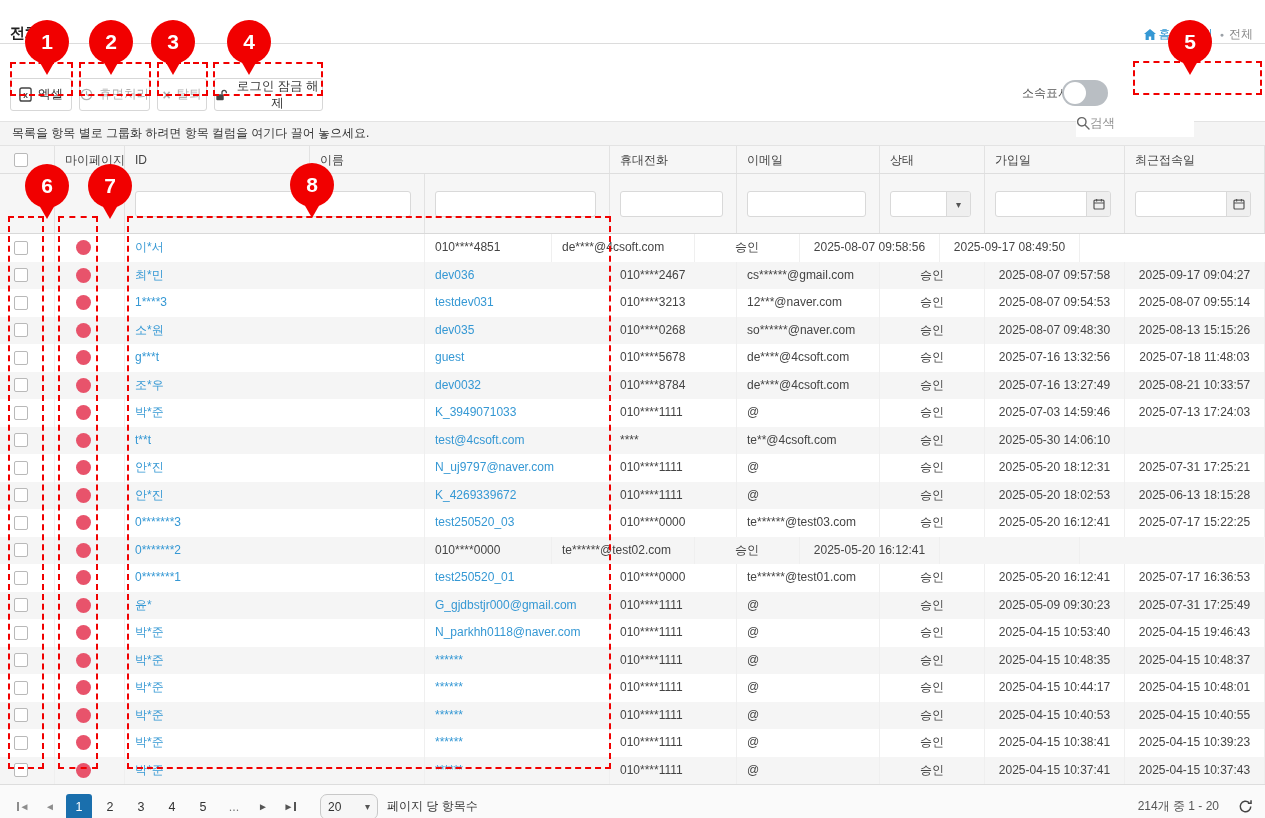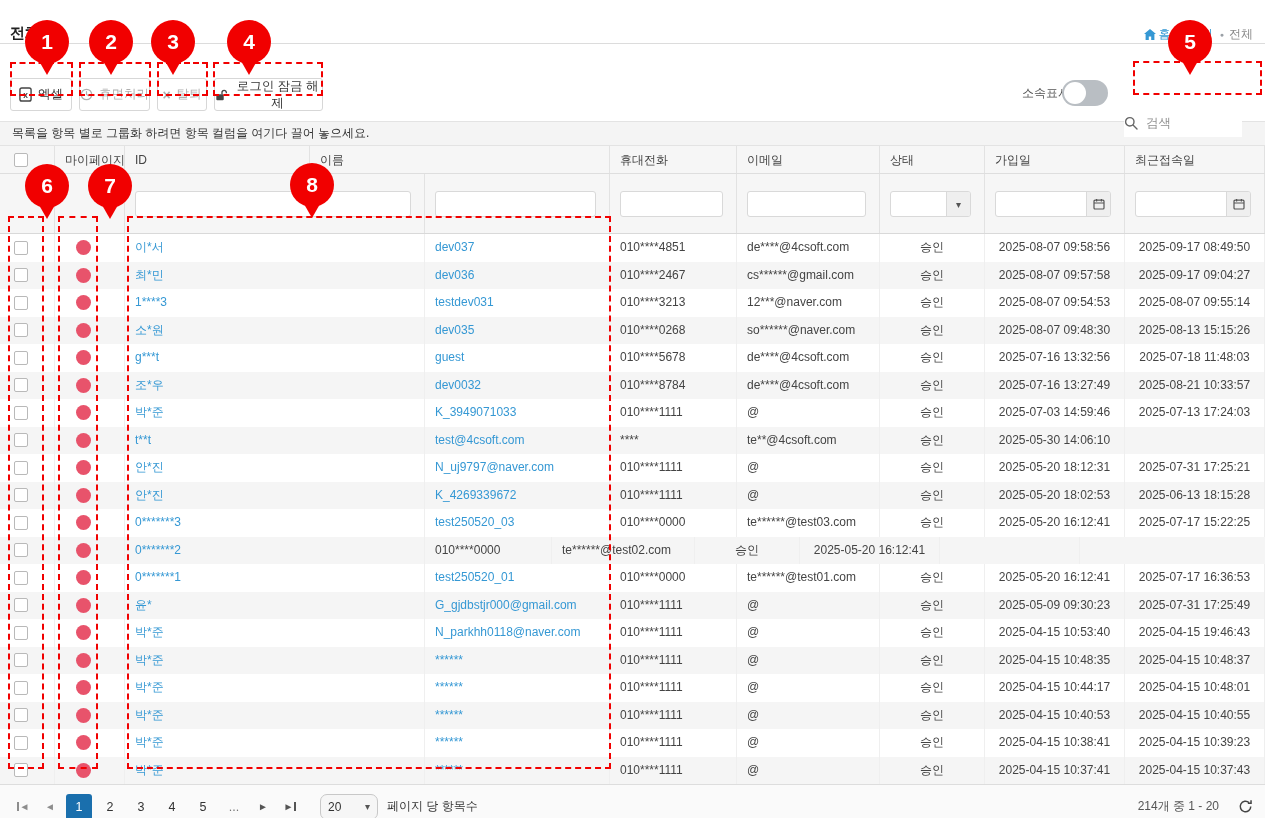--- a/index.html
+++ b/index.html
@@ -23,22 +23,22 @@
           display:flex; align-items:center; justify-content:center; gap:6px;
           font-size:12.5px; color:#333; cursor:pointer; }
   .tbtn.disabled { color:#b0b0b0; }
   .w-excel{width:62px}.w-dormant{width:71px}.w-withdraw{width:50px}.w-unlock{width:109px}
   .xmark { font-size:14px; font-weight:bold; color:#b0b0b0; line-height:1; }
   .aff-label { position:absolute; top:41px; right:195px; color:#555; }
   .toggle { position:absolute; left:1062px; top:36px; width:46px; height:26px;
             background:#b9bec3; border-radius:13px; cursor:pointer; }
   .toggle .knob { position:absolute; left:2px; top:2px; width:22px; height:22px;
                   background:#fff; border-radius:50%; }
-  .searchbox { position:absolute; left:1124px; top:65px; width:118px; height:28px;
-               display:flex; align-items:center; gap:8px; background:#fff; }
+  .searchbox { position:absolute; left:1076px; top:65px; width:118px; height:28px;
+               display:flex; align-items:center; background:#fff; }
   .searchbox input { border:none; outline:none; width:80px; font-size:12.5px;
                      font-family:inherit; color:#333; background:transparent; }
   .searchbox input::placeholder { color:#8f8f8f; }
   
   .grouphint { height:25px; background:#f4f4f4; border-top:1px solid #e3e3e3;
                border-bottom:1px solid #e3e3e3; display:flex; align-items:center;
                padding-left:12px; color:#333; }
   
   .gc { display:inline-block; height:100%; overflow:hidden; white-space:nowrap; }
   .c0{width:55px}.c1{width:70px}.c2{width:300px}.c3{width:185px}.c4{width:127px}
@@ -223,21 +223,20 @@
 
 <div class="grid-body">
     <div class="grow">
       <span class="gc c0 ccb">
         <span class="cb"></span>
       </span>
       <span class="gc c1 cdot">
         <span class="dot"></span>
       </span>
       <span class="gc c2"><a class="lnk">이*서</a></span>
-      <span class="gc c3"><a class="lnk">dev037</a></span>
       <span class="gc c4">010****4851</span>
       <span class="gc c5">de****@4csoft.com</span>
       <span class="gc c6 tc">승인</span>
       <span class="gc c7 tc">2025-08-07 09:58:56</span>
       <span class="gc c8 tc">2025-09-17 08:49:50</span>
     </div>
     <div class="grow alt">
       <span class="gc c0 ccb">
         <span class="cb"></span>
       </span>

